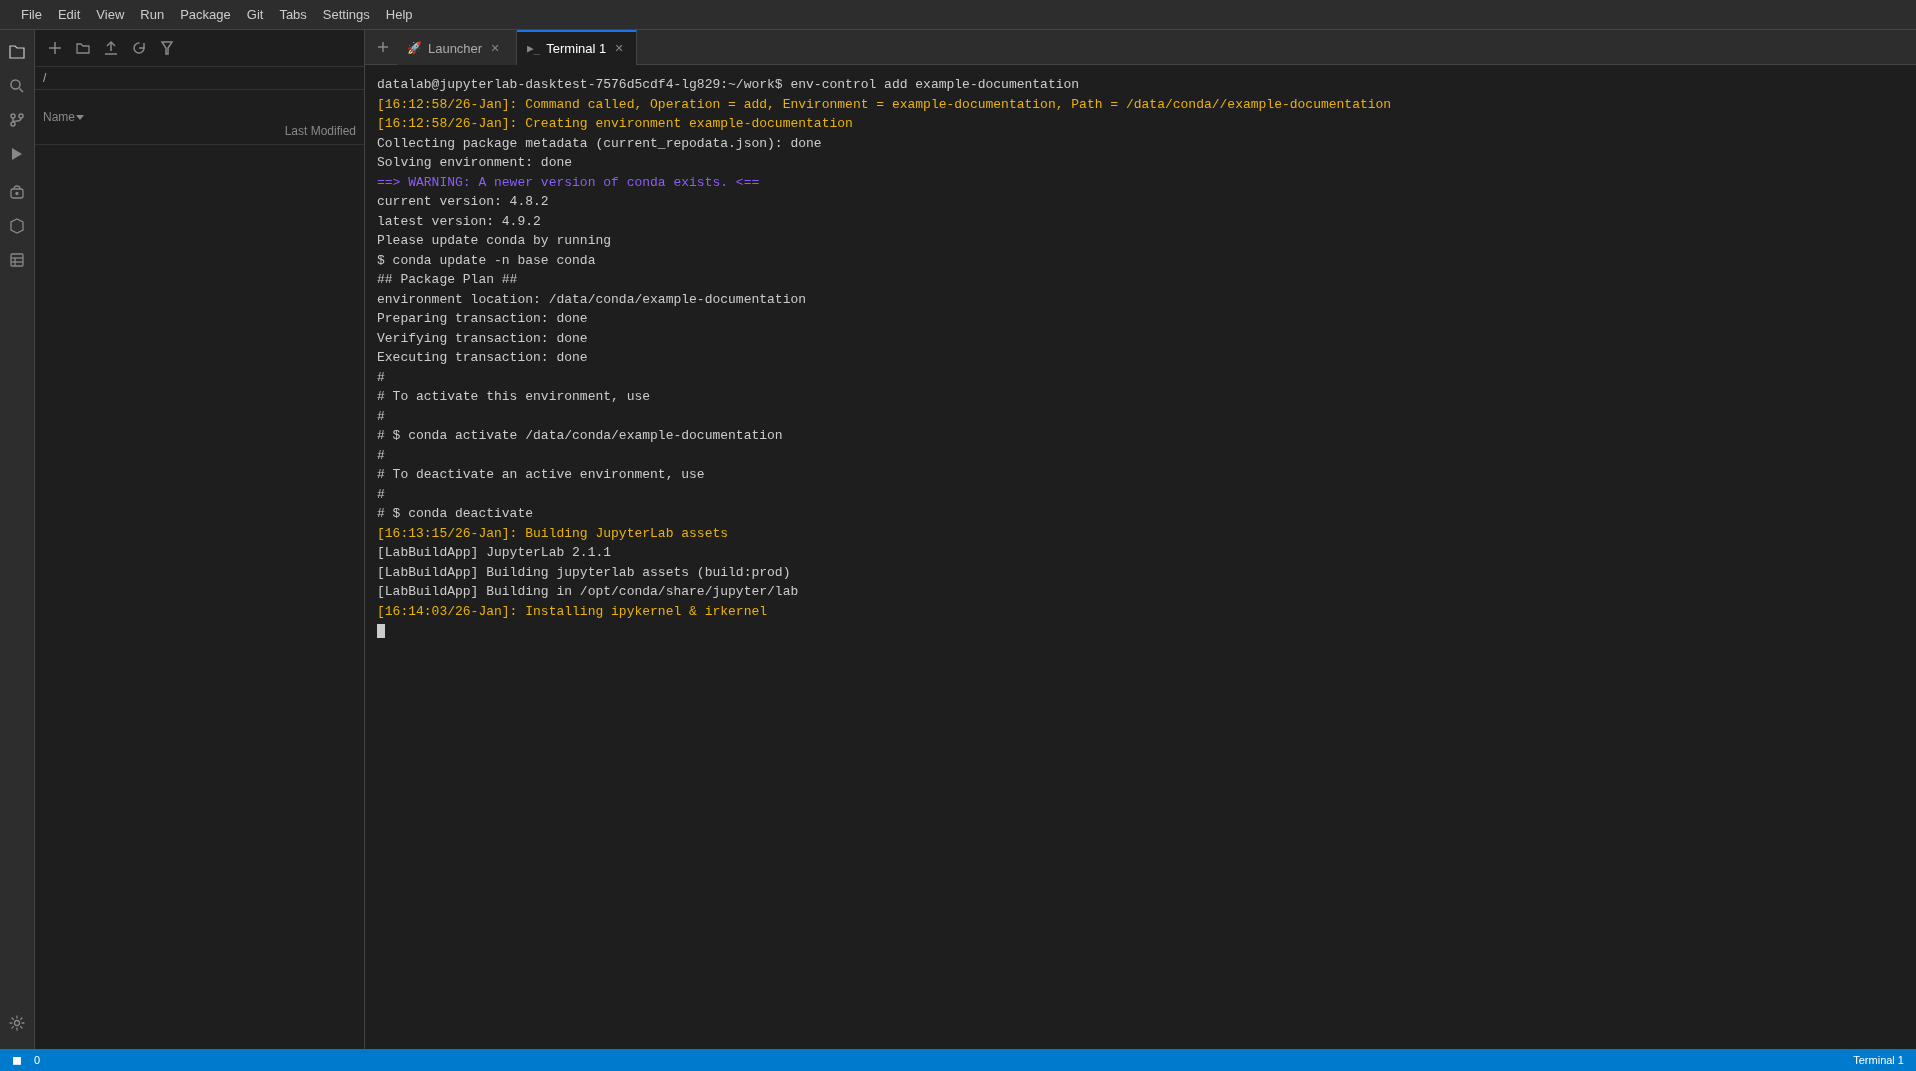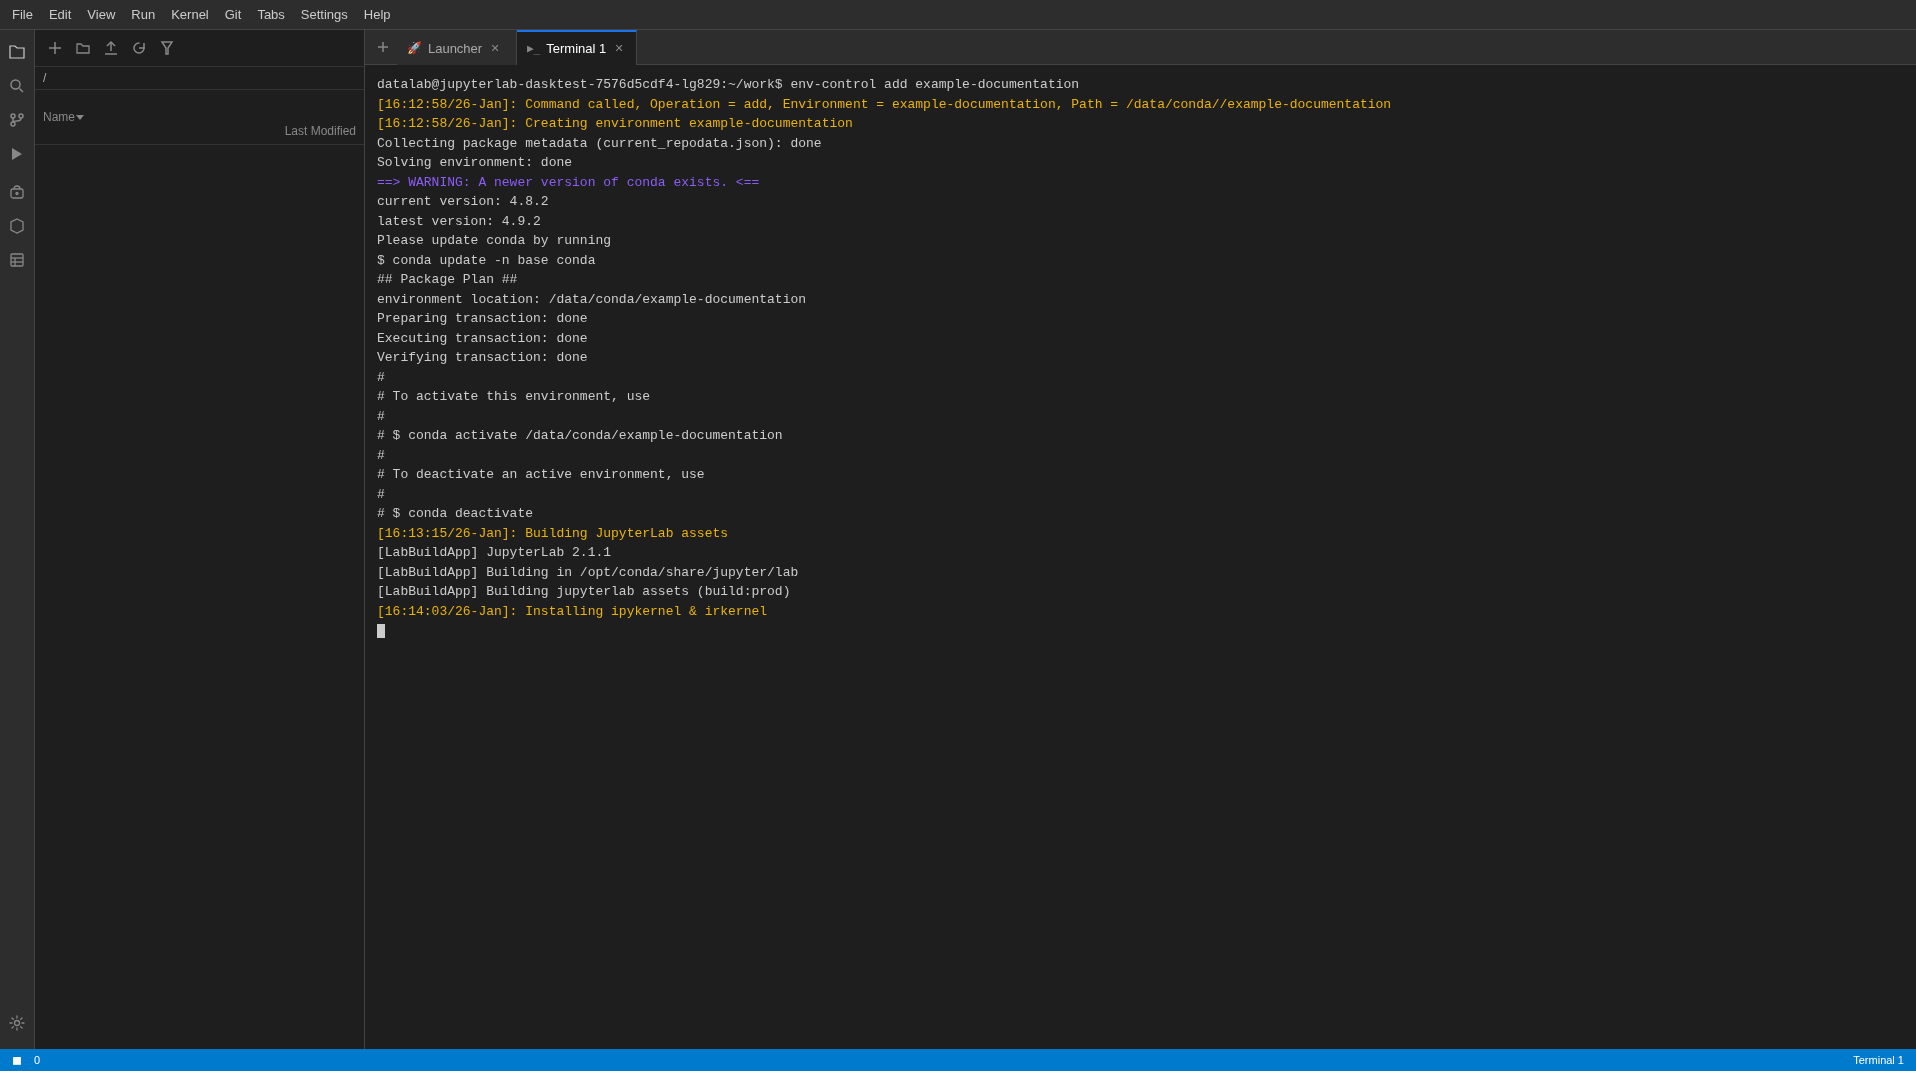--- a/index.html
+++ b/index.html
@@ -13,21 +13,21 @@
       display: flex;
       flex-direction: column;
     }
 
     
     #menubar {
       background: #2d2d2d;
       height: 30px;
       display: flex;
       align-items: center;
-      padding: 0 4px;
+      padding: 0 13px;
       border-bottom: 1px solid #444;
       flex-shrink: 0;
     }
     .menu-item {
       color: #cccccc;
       font-size: 13px;
       padding: 4px 8px;
       cursor: pointer;
       border-radius: 3px;
     }
@@ -229,21 +229,21 @@
     .status-right { display: flex; align-items: center; gap: 12px; }
   </style>
 </head>
 <body>
 
 <div id="menubar">
   <div class="menu-item">File</div>
   <div class="menu-item">Edit</div>
   <div class="menu-item">View</div>
   <div class="menu-item">Run</div>
-  <div class="menu-item">Kernel</div>
+  <div class="menu-item">Package</div>
   <div class="menu-item">Git</div>
   <div class="menu-item">Tabs</div>
   <div class="menu-item">Settings</div>
   <div class="menu-item">Help</div>
 </div>
 
 <div id="main">
 
   <div id="icon-sidebar">
     <div class="sidebar-icon active" title="File Browser">
@@ -386,35 +386,35 @@
           <div><span class="t-normal"></span></div>
           <div><span class="t-normal">    $ conda update -n base conda</span></div>
           <div><span class="t-normal"></span></div>
           <div><span class="t-normal"></span></div>
           <div><span class="t-normal">## Package Plan ##</span></div>
           <div><span class="t-normal"></span></div>
           <div><span class="t-normal">  environment location: /data/conda/example-documentation</span></div>
           <div><span class="t-normal"></span></div>
           <div><span class="t-normal"></span></div>
           <div><span class="t-normal">Preparing transaction: done</span></div>
+          <div><span class="t-normal">Verifying transaction: done</span></div>
           <div><span class="t-normal">Executing transaction: done</span></div>
-          <div><span class="t-normal">Verifying transaction: done</span></div>
           <div><span class="t-normal">#</span></div>
           <div><span class="t-normal"># To activate this environment, use</span></div>
           <div><span class="t-normal">#</span></div>
           <div><span class="t-normal">#     $ conda activate /data/conda/example-documentation</span></div>
           <div><span class="t-normal">#</span></div>
           <div><span class="t-normal"># To deactivate an active environment, use</span></div>
           <div><span class="t-normal">#</span></div>
           <div><span class="t-normal">#     $ conda deactivate</span></div>
           <div><span class="t-normal"></span></div>
           <div><span class="t-green">[16:13:15/26-Jan]: Building JupyterLab assets</span></div>
           <div><span class="t-normal">[LabBuildApp] JupyterLab 2.1.1</span></div>
+          <div><span class="t-normal">[LabBuildApp] Building jupyterlab assets (build:prod)</span></div>
           <div><span class="t-normal">[LabBuildApp] Building in /opt/conda/share/jupyter/lab</span></div>
-          <div><span class="t-normal">[LabBuildApp] Building jupyterlab assets (build:prod)</span></div>
           <div><span class="t-green">[16:14:03/26-Jan]: Installing ipykernel &amp; irkernel</span></div>
         </div>
       <div>
         <span class="cursor"></span>
       </div>
     </div>
   </div>
 </div>
 
 <div id="status-bar">

